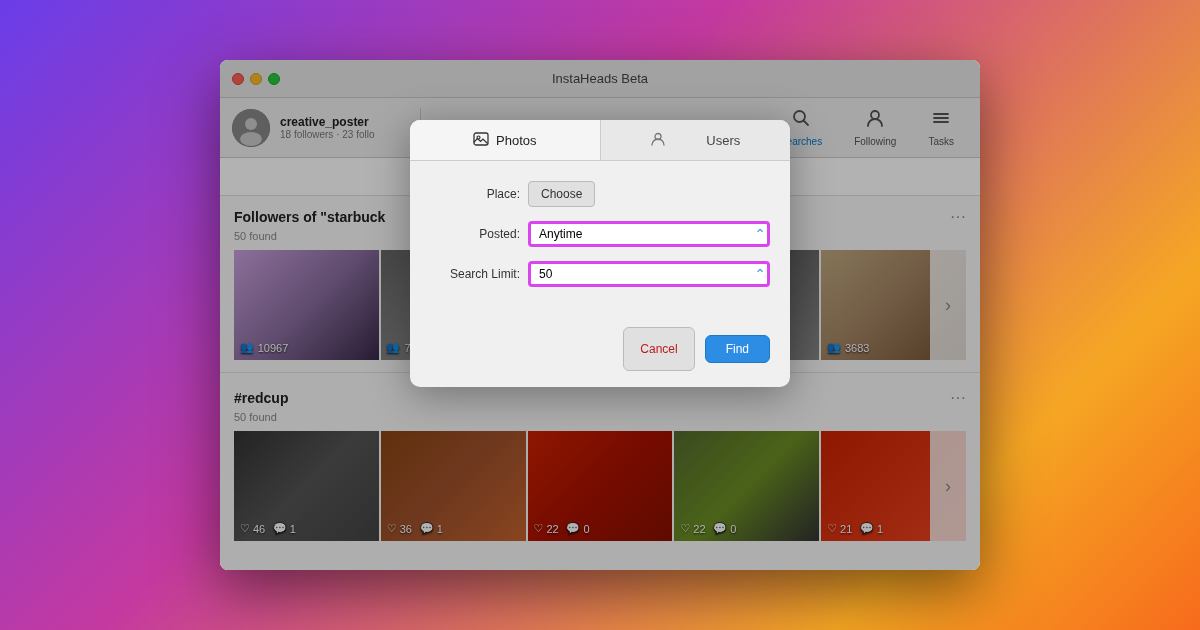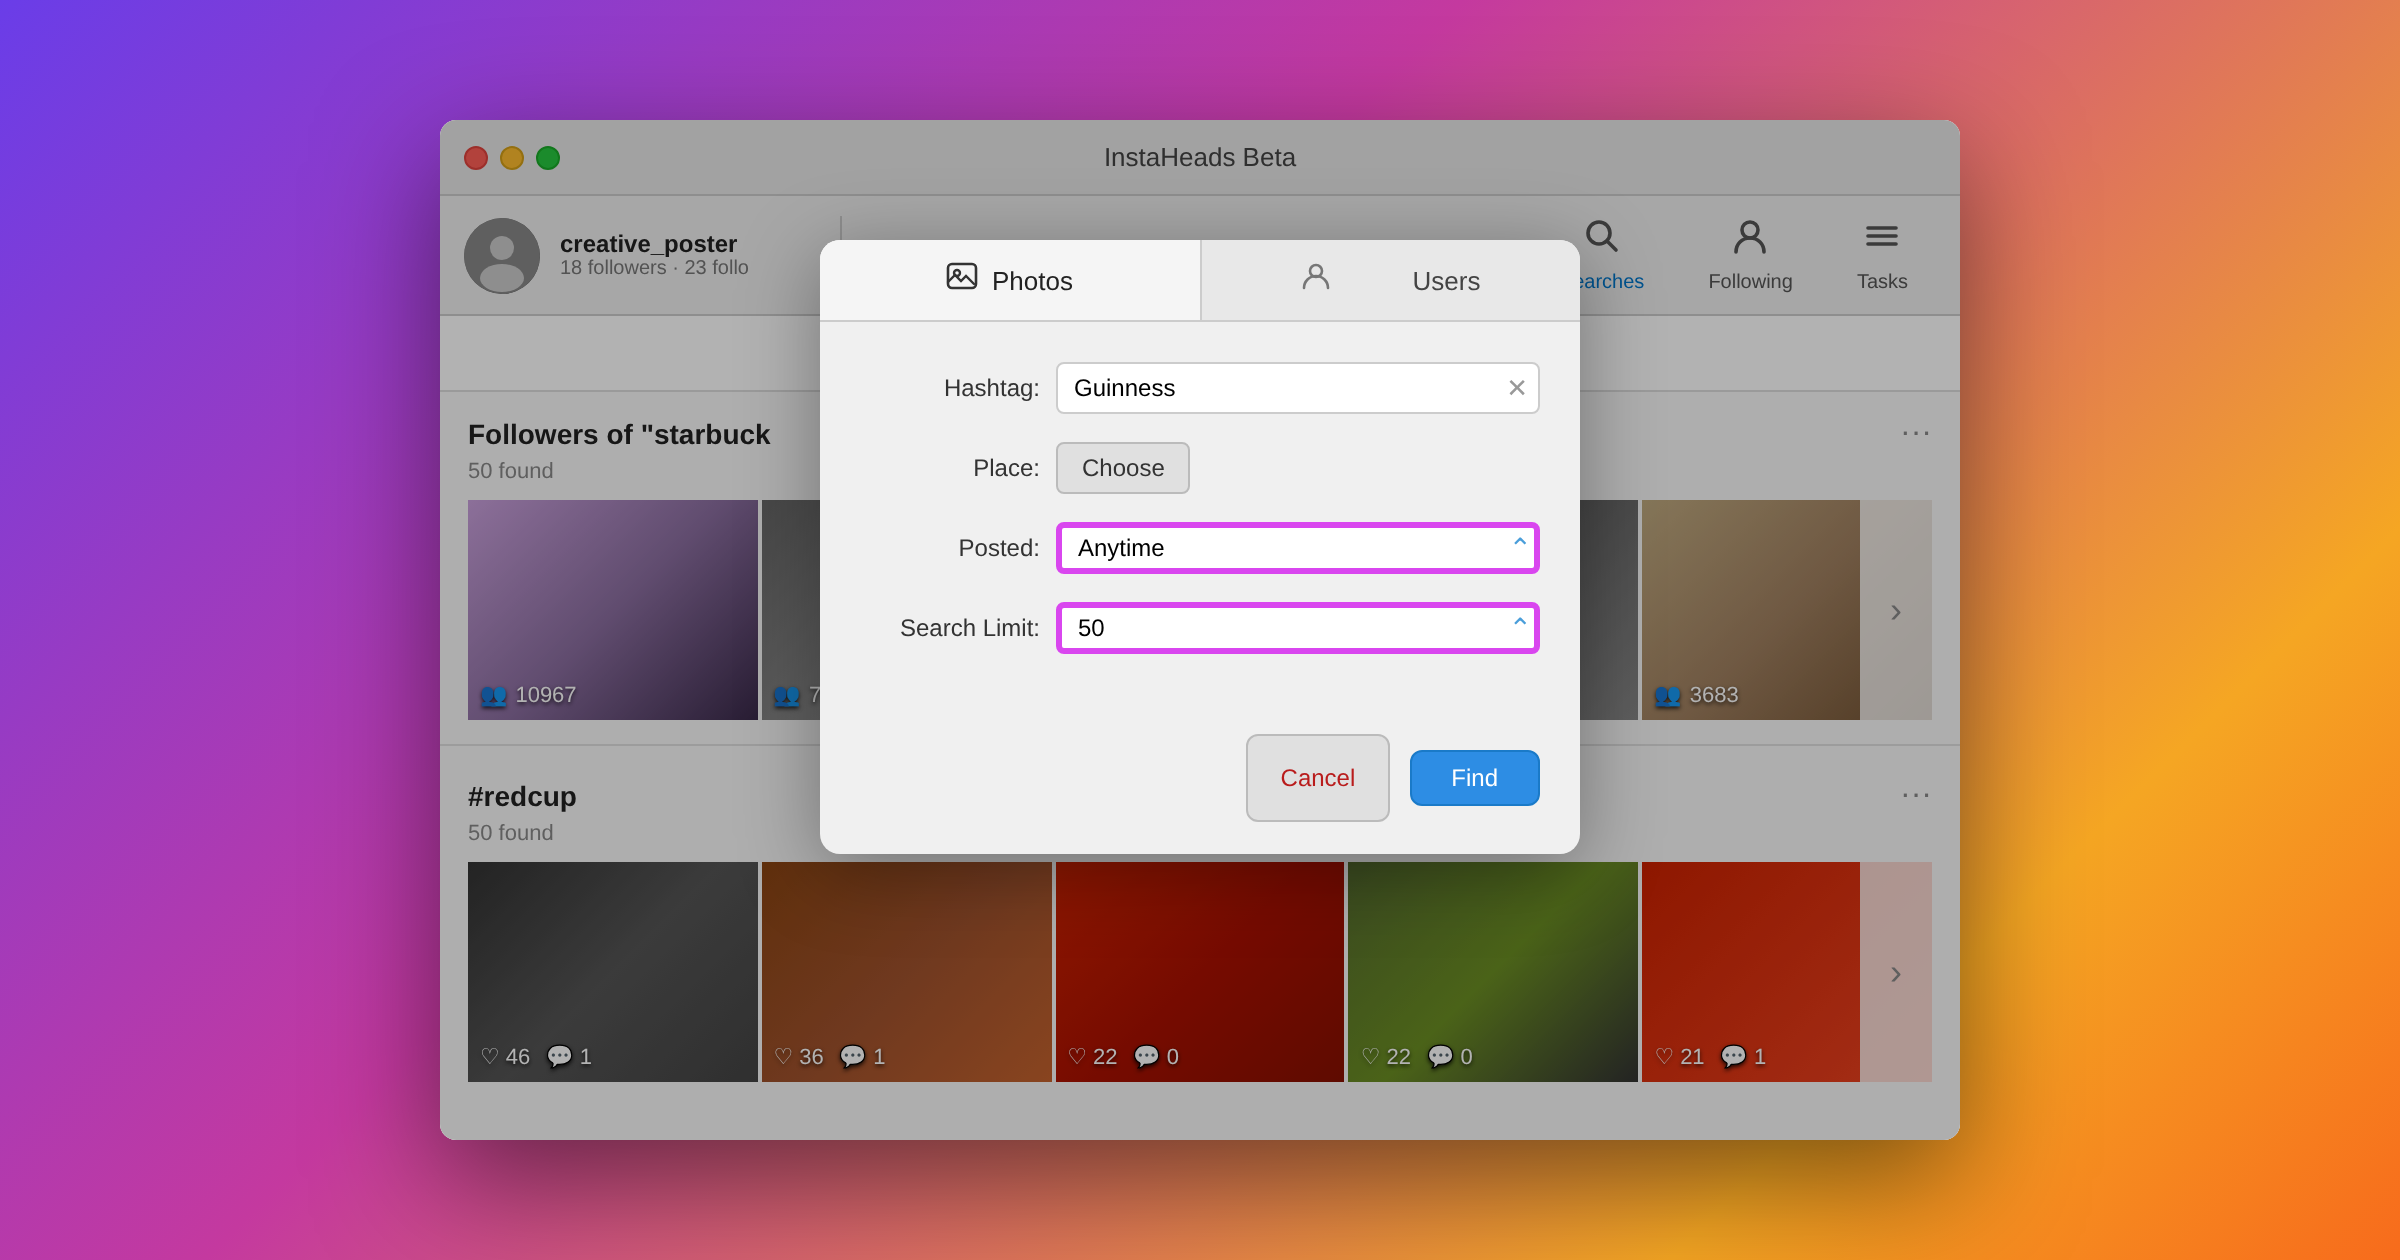--- a/index.html
+++ b/index.html
@@ -648,27 +648,20 @@
               <circle cx="8" cy="5.5" r="3" stroke="#777" stroke-width="1.3"></circle>
               <path d="M2 14c0-3.3 2.7-6 6-6s6 2.7 6 6" stroke="#777" stroke-width="1.3" stroke-linecap="round"></path>
             </svg>
           </span>
           <span>Users</span>
         </div>
       </div>
 
       <div class="modal-body">
 
-        <div class="form-row">
-          <span class="form-label">Hashtag:</span>
-          <div class="input-with-clear">
-            <input class="form-input" type="text" value="Guinness" style="">
-            <span class="clear-btn">✕</span>
-          </div>
-        </div>
 
         <div class="form-row">
           <span class="form-label">Place:</span>
           <button class="choose-btn">Choose</button>
         </div>
 
         <div class="form-row">
           <span class="form-label">Posted:</span>
           <div class="select-wrapper">
             <select>

